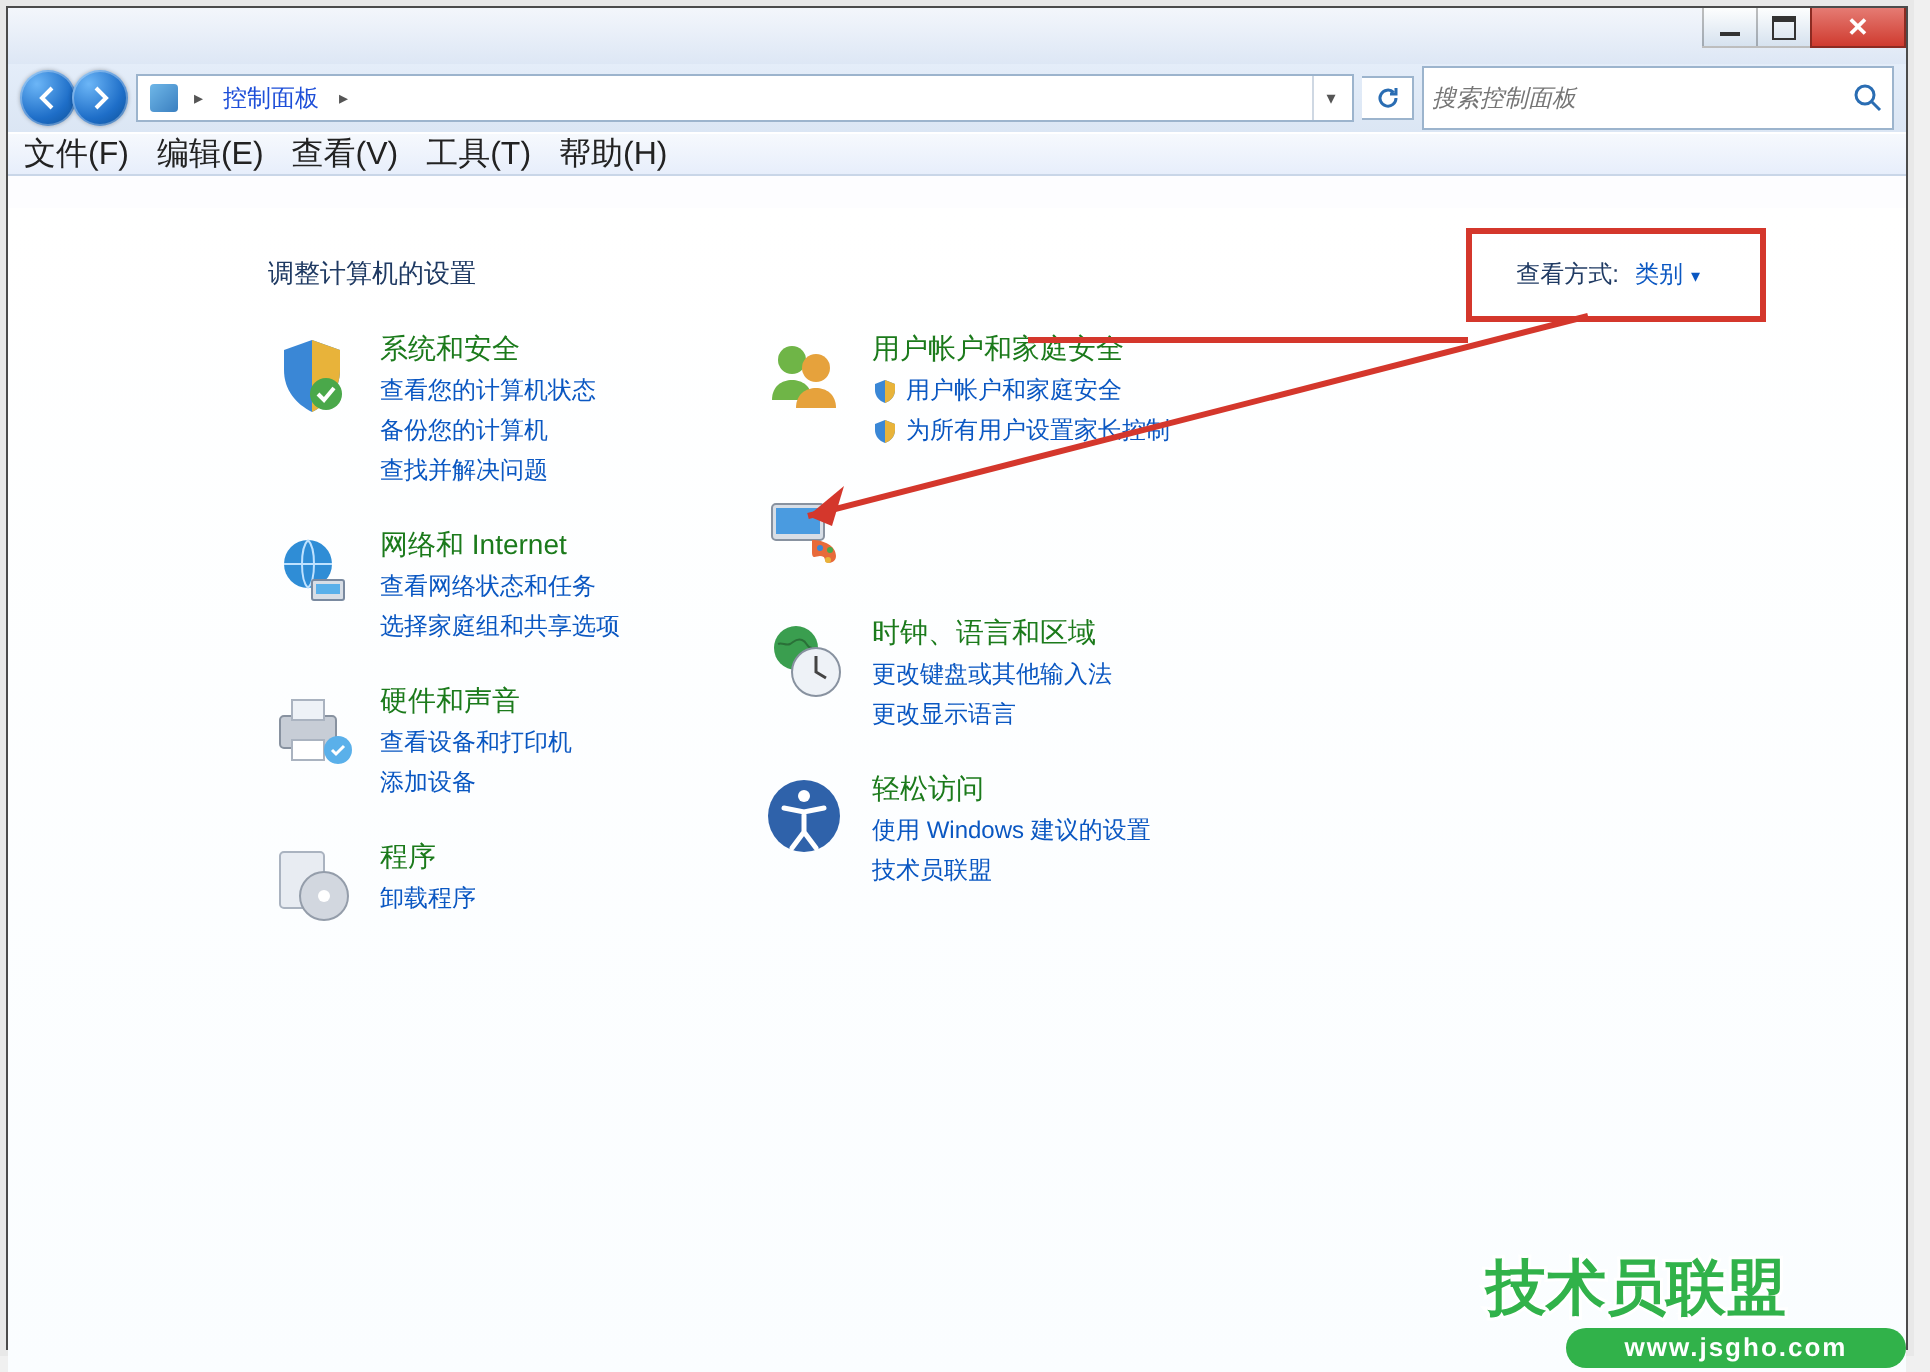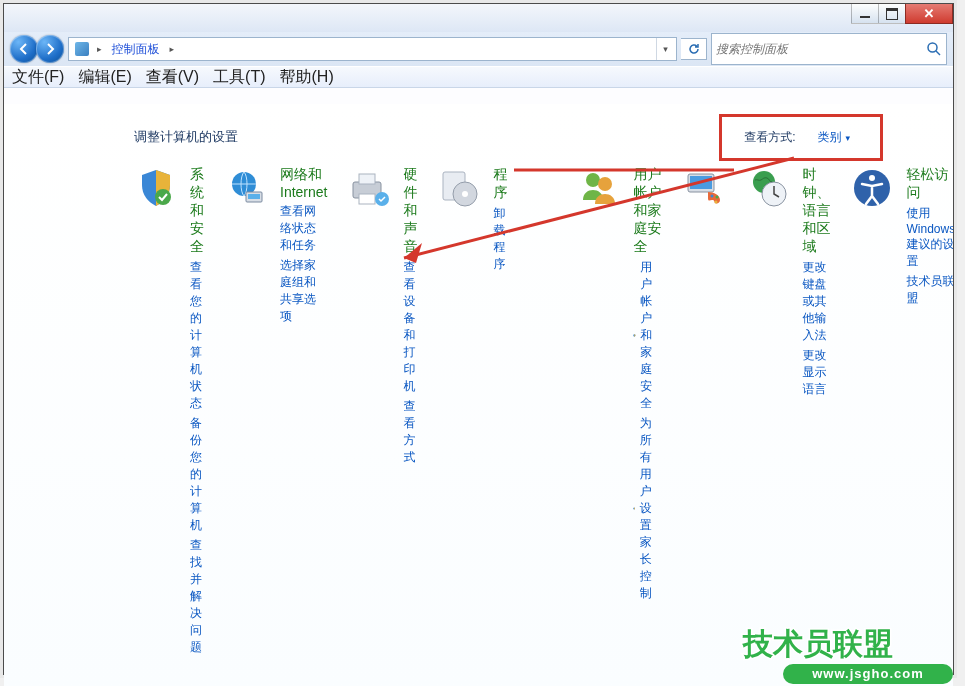--- a/index.html
+++ b/index.html
@@ -23,25 +23,25 @@
 .addr-end { margin-left:auto; display:flex; align-items:center; }
 .addr-dd { width:18px; height:22px; display:flex; align-items:center; justify-content:center; border-left:1px solid #cfd8e3; }
 .addr-ref { width:26px; height:22px; border:1px solid #9cb4cd; border-left:none; background:#fff; display:flex;align-items:center;justify-content:center; color:#2a6db3;}
 .searchbar { width:236px; height:24px; border:1px solid #9cb4cd; background:#fff; display:flex; align-items:center; padding:15px 4px; }
 .searchbar input { flex:1; border:none; outline:none; font-size:12px; color:#666; font-style:italic; background:transparent;}
 .search-icon { width:16px; height:16px; color:#2a6db3; }
 .menubar { height:22px; background:linear-gradient(#f6f9fd,#e7eefb); border-top:1px solid #fff; border-bottom:1px solid #c9d6e8; display:flex; align-items:center; padding:0 8px; gap:14px;}
 .menu-item { font-size:16px; color:#222; }
 .content { position:relative; padding:24px 40px 24px 130px; height:calc(100% - 28px - 34px - 22px); background:linear-gradient(#fff,#fafdff); overflow:hidden;margin-top:16px;}
 .page-title { font-size:13px; color:#1f3a63; margin-bottom:20px; }
-.viewby-box { position:absolute; top:10px; right:70px; border:3px solid #d4372c; padding:12px 30px 12px 22px; display:flex; align-items:center; gap:22px; }
+.viewby-box { position:absolute; top:10px; right:70px; border:3px solid #d4372c; padding:12px 30px 12px 22px; display:flex; align-items:center; gap:8px; }
 .viewby-label { font-size:12px; color:#1f3a63; }
 .viewby-val { font-size:12px; color:#0a57c2; display:flex; align-items:center; gap:4px;}
 .cols { display:flex; gap:70px; margin-top:10px;}
-.col { display:flex; flex-direction:row; gap:20px; }
+.col { display:flex; flex-direction:column; gap:20px; }
 .cat { display:flex; gap:12px; }
 .cat-icon { width:44px; height:44px; flex-shrink:0; }
 .cat-body { display:flex; flex-direction:column; gap:3px; }
 .cat-title { font-size:14px; color:#1b7a1b; }
 .cat-link { font-size:12px; color:#0a57c2; display:flex; align-items:center; gap:4px;}
 .shield-mini { width:13px; height:13px; display:inline-block;}
 svg { display:block; }
 .arrow-ann { position:absolute; pointer-events:none; }
 .watermark { position:absolute; right:0; bottom:0; pointer-events:none; }
 .wm-text { font-size:30px; font-weight:900; }
@@ -163,21 +163,21 @@
                 <rect x="6" y="16" width="28" height="16" rx="2" fill="#c7cdd6" stroke="#8892a0"></rect>
                 <rect x="12" y="8" width="16" height="10" fill="#eef2f7" stroke="#aab3c0"></rect>
                 <rect x="12" y="28" width="16" height="10" fill="#fff" stroke="#aab3c0"></rect>
                 <circle cx="35" cy="33" r="7" fill="#5ab0ea"></circle>
                 <path d="M32 33l2 2 4-4" stroke="#fff" stroke-width="1.5" fill="none"></path>
               </svg>
           </div>
           <div class="cat-body">
             <a class="cat-title">硬件和声音</a>
             <a class="cat-link">查看设备和打印机</a>
-            <a class="cat-link">查看方式</a>
+            <a class="cat-link">添加设备</a>
           </div>
         </div>
 
         <div class="cat">
           <div class="cat-icon">
             <svg viewBox="0 0 44 44">
                 <rect x="6" y="6" width="22" height="28" rx="2" fill="#e8ecf2" stroke="#aab3c0"></rect>
                 <circle cx="28" cy="28" r="12" fill="#d2d7df" stroke="#949daa"></circle>
                 <circle cx="28" cy="28" r="3" fill="#fff"></circle>
               </svg>

